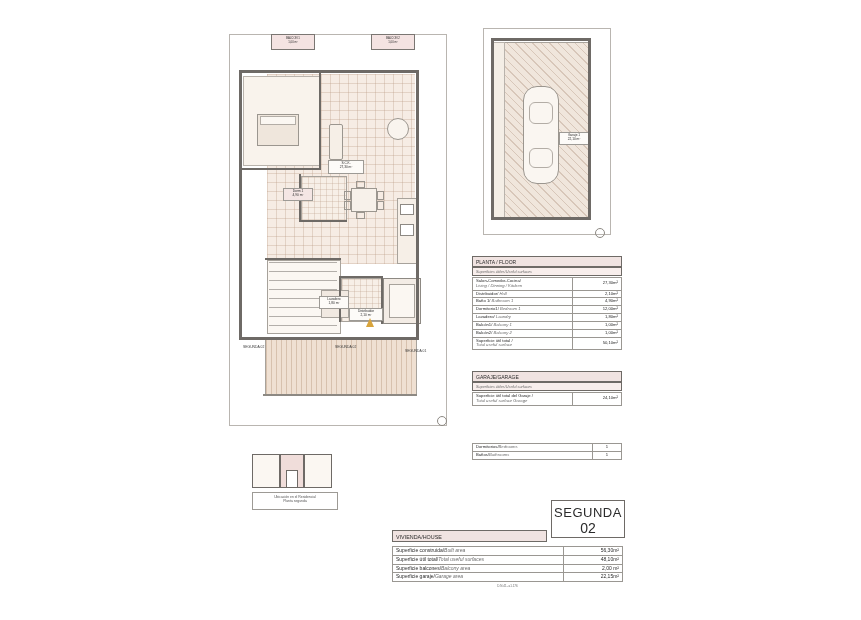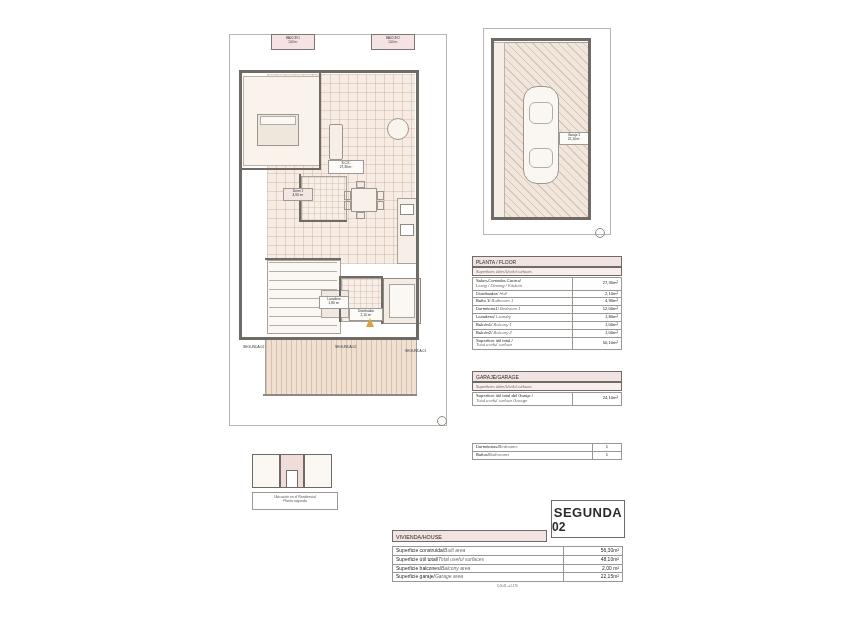--- a/index.html
+++ b/index.html
@@ -43,21 +43,21 @@
 
   
   .tblhdr{border:1px solid #6e6a66;background:#f0e3e1;box-sizing:border-box;}
   .tbl{border:1px solid #6e6a66;border-collapse:collapse;background:#fff;}
   .tbl td{border:1px solid #9a9792;font-size:4.2px;padding:1px 3px;line-height:1.15;}
   .tbl td.num{text-align:right;width:42px;}
   .it{font-style:italic;color:#6b6b6b;}
 
   .bigbox{position:absolute;border:1px solid #6e6a66;background:#fff;}
   .segunda{font-size:13px;letter-spacing:.5px;text-align:center;}
-  .segnum{font-size:12px;text-align:left;}
+  .segnum{font-size:14px;text-align:center;}
 
   .footline{font-size:3px;text-align:center;color:#6a6a6a;}
 </style>
 </head>
 <body>
 
 <div class="sheet">
 
   <div class="abs" style="left:225px;top:28px;width:230px;height:400px;">
 
@@ -276,21 +276,21 @@
       <tr>
         <td>
           <span>Baños/</span><span class="it">Bathrooms</span>
         </td>
         <td class="num" style="width:22px;text-align:center;">1</td>
       </tr>
     </tbody>
       </table>
   </div>
 
-  <div class="bigbox" style="left:551px;top:500px;width:72px;height:36px;font-weight:bold;">
+  <div class="bigbox" style="left:551px;top:500px;width:72px;height:36px;">
     <div class="segunda" style="padding-top:4px;">SEGUNDA</div>
     <div class="segnum">02</div>
   </div>
 
   <div class="abs" style="left:392px;top:530px;width:231px;">
     <div class="tblhdr" style="position:relative;width:155px;height:12px;">
       <div style="font-size:5.4px;padding:2.5px 0 0 3px;">VIVIENDA/HOUSE</div>
     </div>
     <table class="tbl" style="width:231px;margin-top:4px;">
       <tbody>

